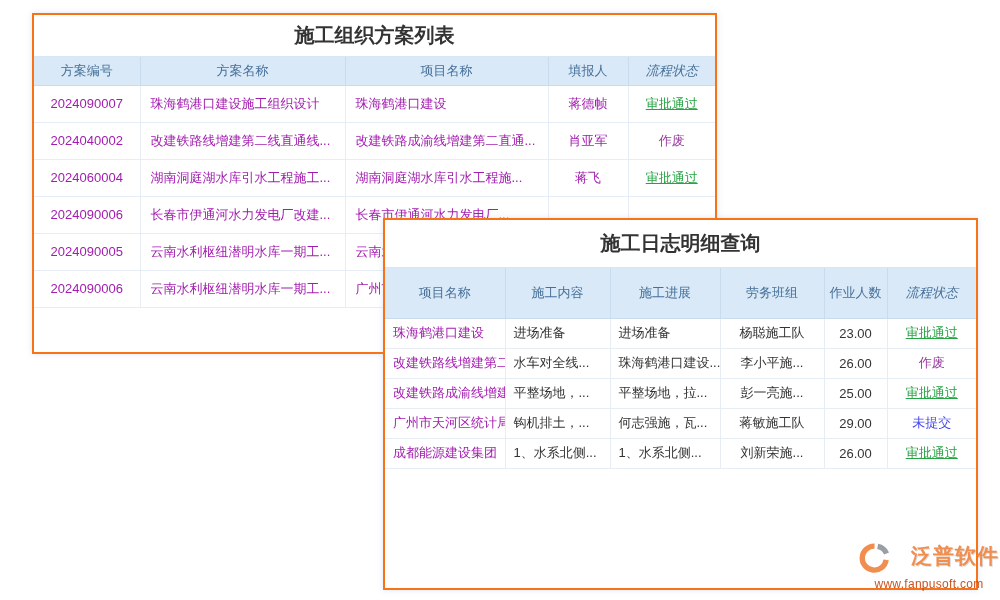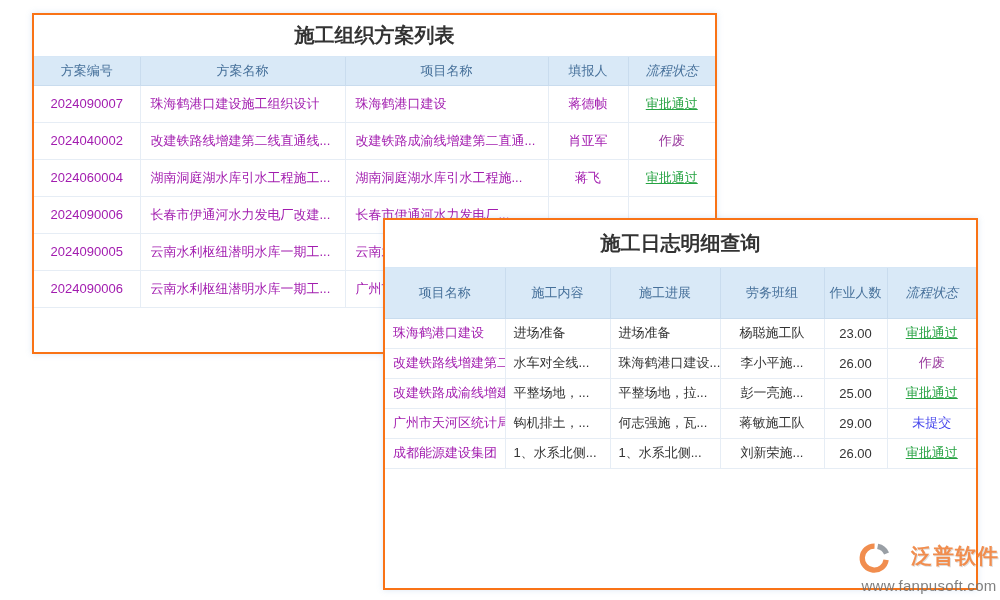--- a/index.html
+++ b/index.html
@@ -34,21 +34,21 @@
   .al { text-align:left; padding:0 10px; }
   .al2 { text-align:left; padding:0 8px; }
   td.u { text-decoration:underline; }
 
   
   #watermark { position:absolute; left:860px; top:542px; z-index:30; opacity:0.9;
                width:138px; text-align:center; pointer-events:none; }
   .wm-row { display:flex; align-items:flex-start; justify-content:center; gap:20px; }
   .wm-brand { font-size:21px; font-weight:bold; color:#f0813b; letter-spacing:1px;
               text-shadow:1px 1px 0 rgba(150,150,150,0.35); white-space:nowrap; }
-  .wm-url { font-size:15px; color:#737373; letter-spacing:0.3px; margin-top:-1px; }
+  .wm-url { font-size:12px; color:#c2410c; letter-spacing:0.3px; margin-top:-1px; }
 </style>
 </head>
 <body>
 
 <div class="panel" id="panel1">
   <div class="panel-title">施工组织方案列表</div>
   <table>
     <colgroup>
       <col style="width:106px">
         <col style="width:205px">

